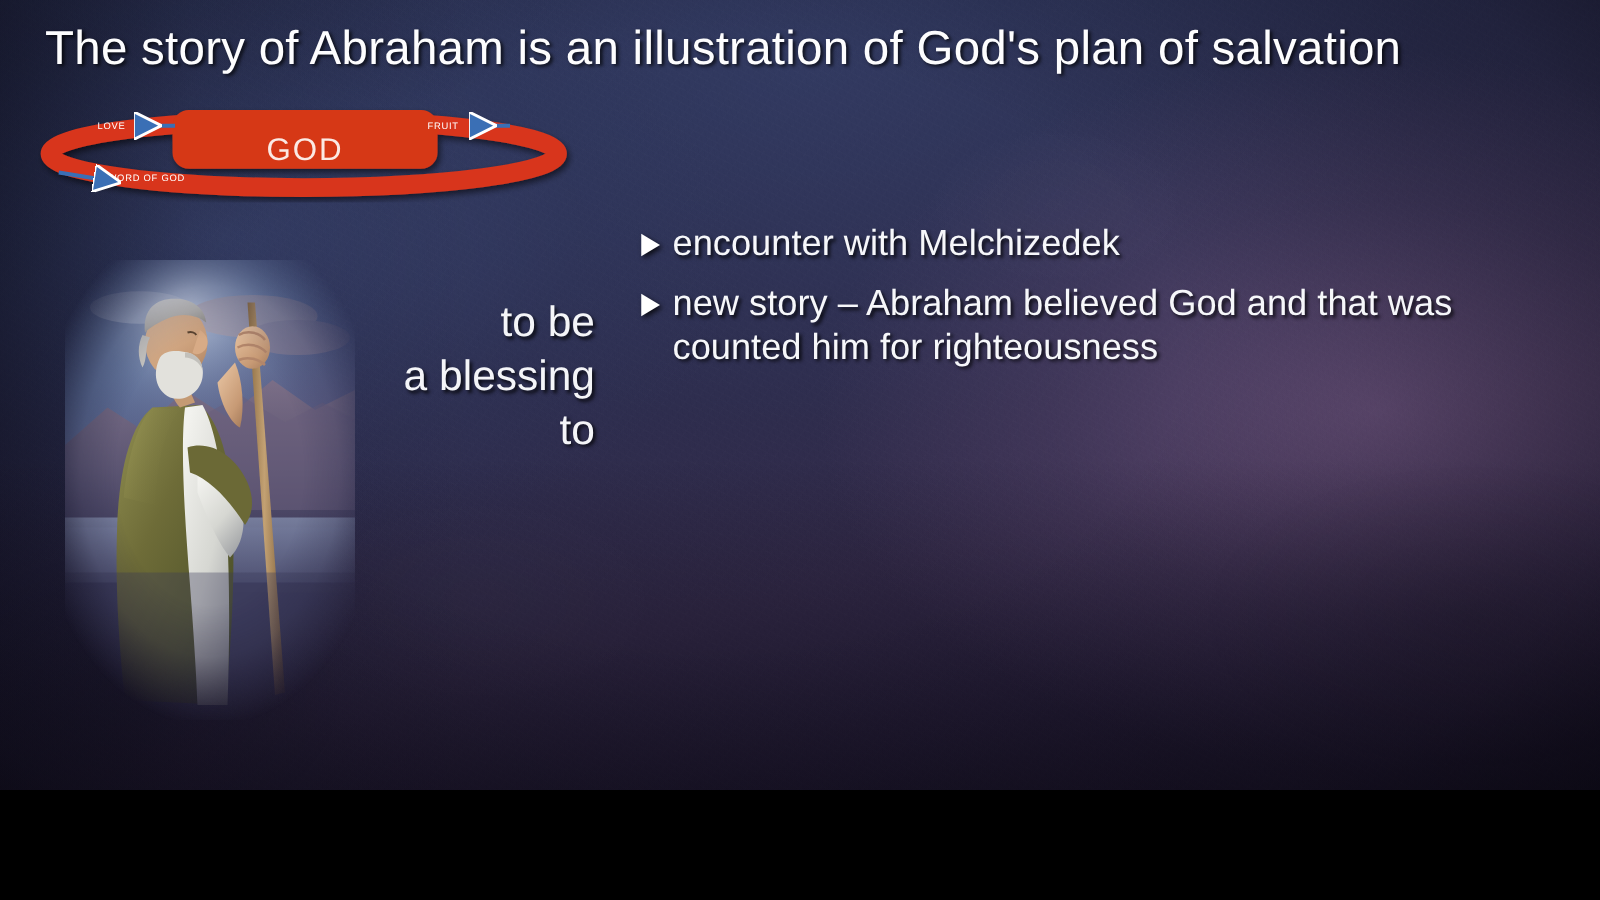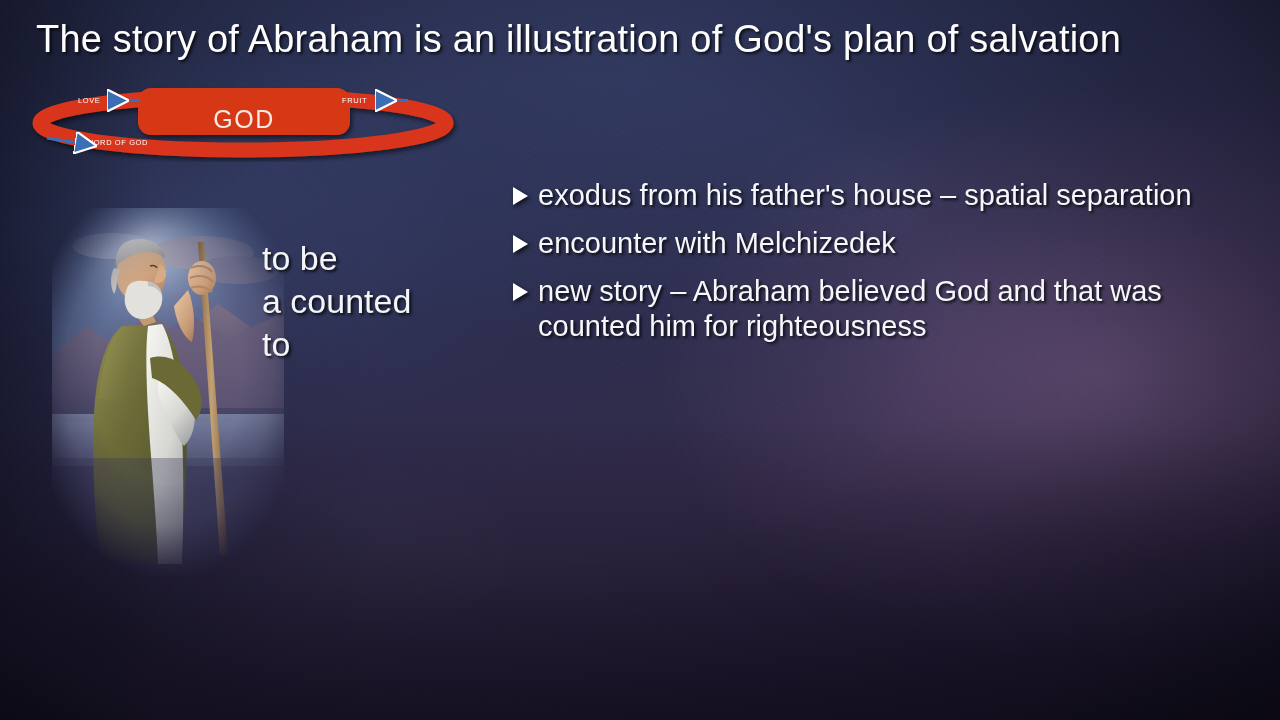--- a/index.html
+++ b/index.html
@@ -3,21 +3,21 @@
 <meta charset="utf-8">
 <style>
   html, body {
     margin: 0;
     padding: 0;
     background: #000;
   }
   .slide {
     position: relative;
     width: 1280px;
-    height: 720px;
+    height: 632px;
     overflow: hidden;
     font-family: "Liberation Sans", sans-serif;
     background-color: #272d4a;
   }
 
   
   .bg-base {
     position: absolute;
     inset: 0;
     background:
@@ -114,24 +114,24 @@
     inset: 0;
     overflow: hidden;
     -webkit-mask-image: radial-gradient(ellipse 62% 56% at 50% 46%, #000 52%, rgba(0,0,0,0.75) 72%, rgba(0,0,0,0) 99%);
     mask-image: radial-gradient(ellipse 62% 56% at 50% 46%, #000 52%, rgba(0,0,0,0.75) 72%, rgba(0,0,0,0) 99%);
   }
   .photo-mask svg { display: block; }
 
   
   .blessing {
     position: absolute;
-    left: 262px;
+    left: 278px;
     top: 237px;
     width: 198px;
-    text-align: left;
+    text-align: right;
     font-size: 34px;
     line-height: 43px;
     color: #f4f5f8;
     text-shadow: 2px 2px 3px rgba(0,0,0,0.8);
   }
   .blessing div { white-space: nowrap; }
 
   
   .bullets {
     position: absolute;
@@ -328,29 +328,25 @@
           <path d="M136,82 C142,96 144,118 140,134 C132,130 124,114 122,98 Z" fill="url(#skinG)"></path>
         </g>
 
         <rect x="0" y="250" width="232" height="118" fill="#3a3a5a" opacity="0.35"></rect>
       </svg>
     </div>
   </div>
 
   <div class="blessing">
     <div>to be</div>
-    <div>a counted</div>
+    <div>a blessing</div>
     <div>to</div>
   </div>
 
   <div class="bullets">
-    <div class="bullet-row">
-      <span class="bullet-marker"></span>
-      <span class="bullet-text">exodus from his father's house – spatial separation</span>
-    </div>
     <div class="bullet-row">
       <span class="bullet-marker"></span>
       <span class="bullet-text">encounter with Melchizedek</span>
     </div>
     <div class="bullet-row">
       <span class="bullet-marker"></span>
       <span class="bullet-text">new story – Abraham believed God and that was counted him for righteousness</span>
     </div>
   </div>
 

